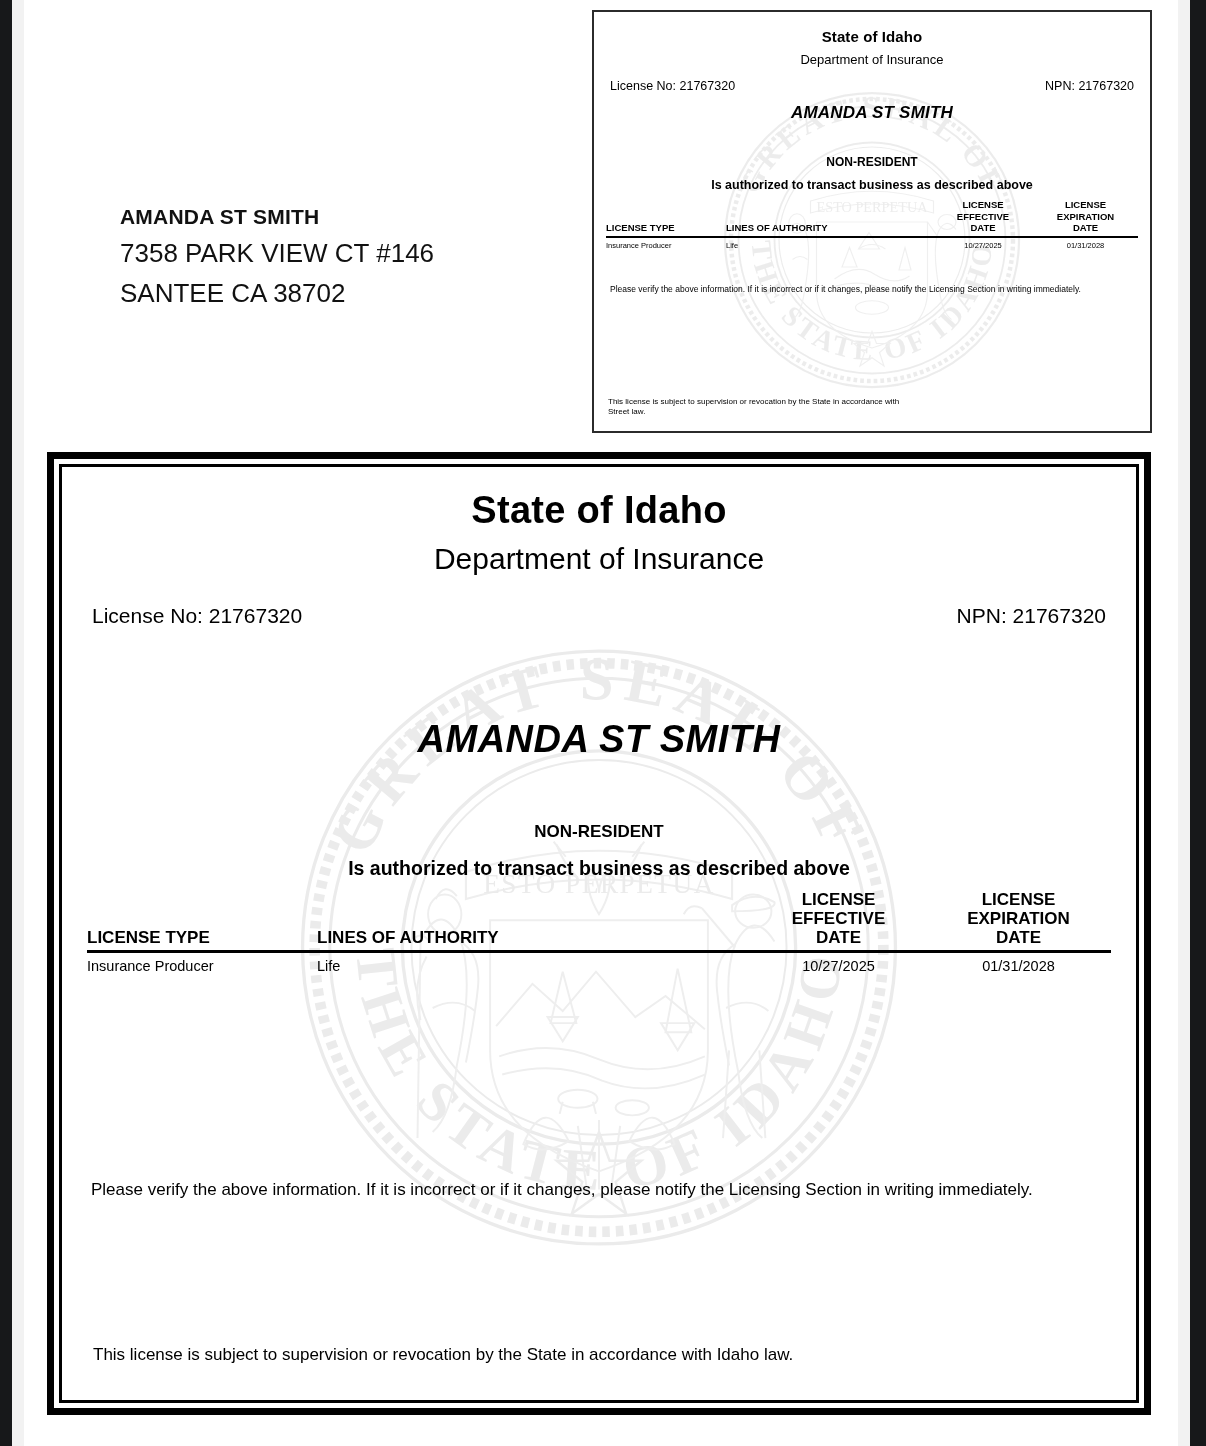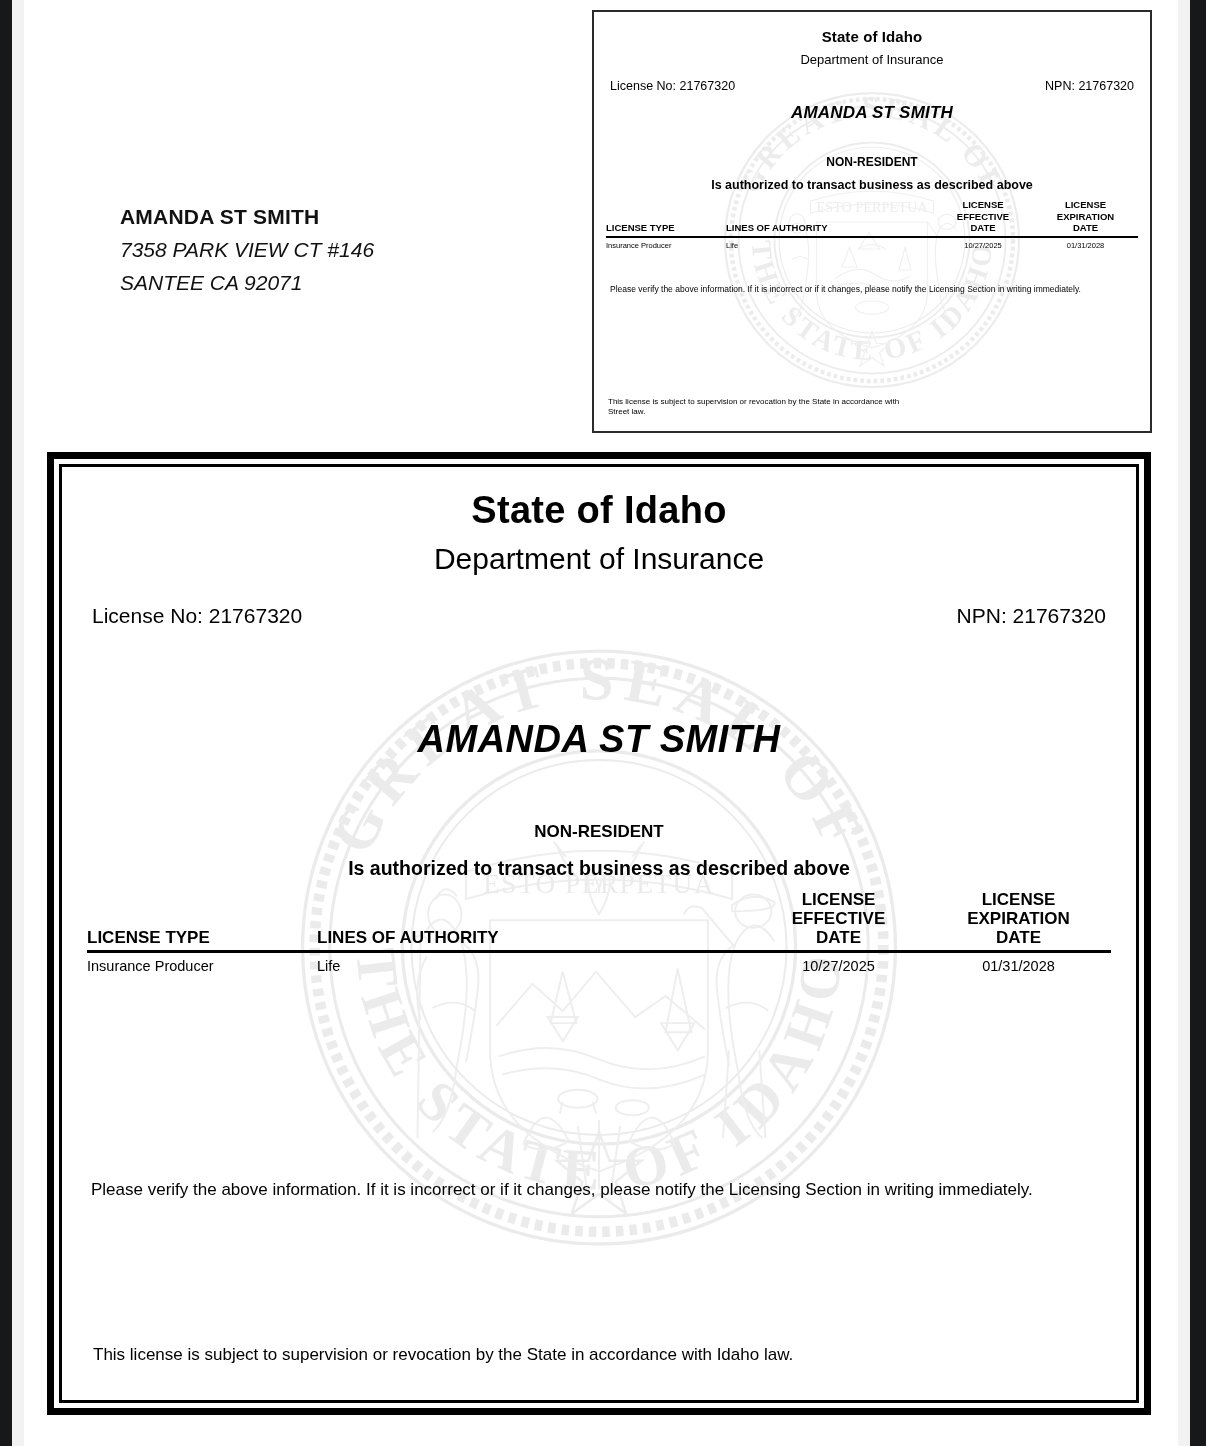--- a/index.html
+++ b/index.html
@@ -283,40 +283,39 @@
     top: 205px;
     z-index: 3;
   }
   .addr-name {
     font-weight: bold;
     font-size: 21px;
     color: #111;
     letter-spacing: .2px;
   }
   .addr-line {
-    font-size: 21px;
+    font-size: 26px;
     color: #111;
     margin-top: 9px;
-    font-style: italic;
   }
 </style>
 </head>
 <body>
 
 <div id="page">
 
   <div class="gutter left"></div>
   <div class="gutter-pad left"></div>
   <div class="gutter right"></div>
   <div class="gutter-pad right"></div>
 
   <div id="address-block">
     <div class="addr-name">AMANDA ST SMITH</div>
     <div class="addr-line">7358 PARK VIEW CT #146</div>
-    <div class="addr-line">SANTEE CA 92071</div>
+    <div class="addr-line">SANTEE CA 38702</div>
   </div>
 
   <div id="small-cert">
 
     <div class="seal-wrap">
       <svg viewBox="0 0 400 400" aria-hidden="true">
         <defs>
           <path id="sArcTop" d="M 36,200 A 164,164 0 0 1 364,200"></path>
           <path id="sArcBot" d="M 40,200 A 160,160 0 0 0 360,200"></path>
         </defs>

